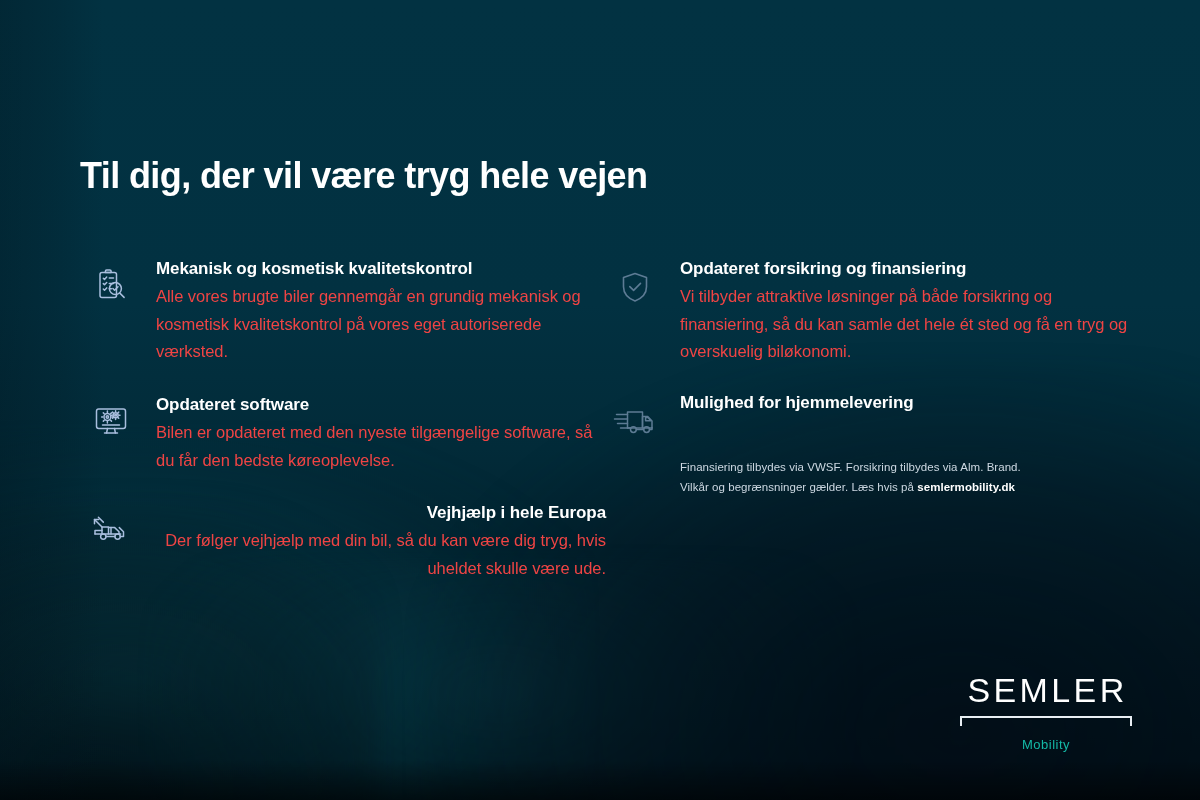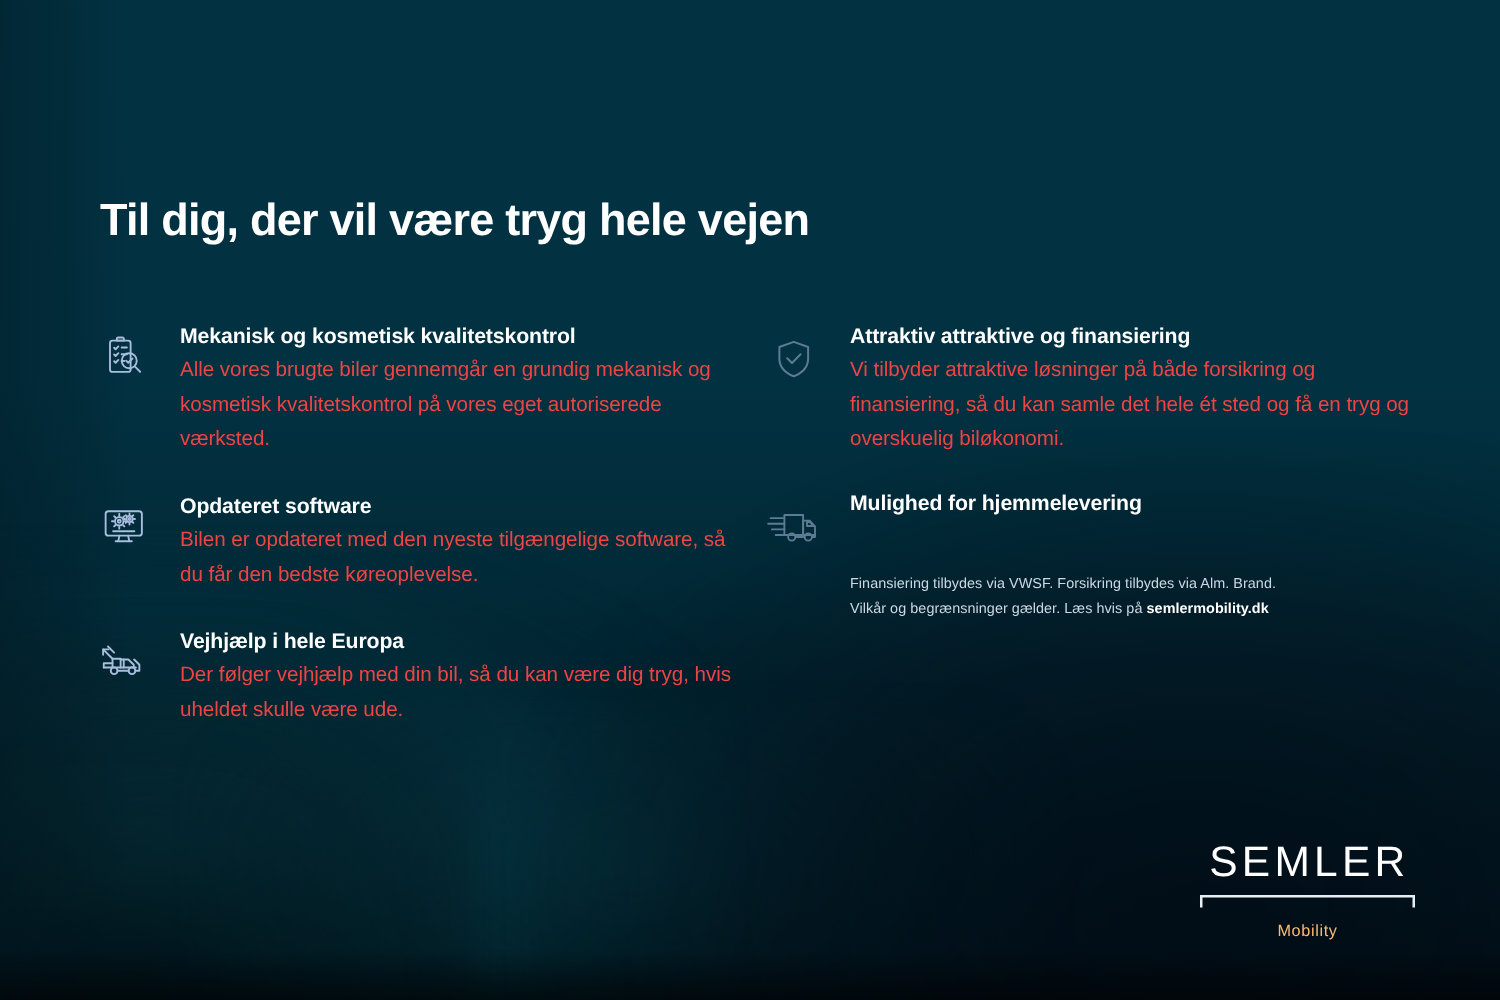--- a/index.html
+++ b/index.html
@@ -96,21 +96,21 @@
     white-space:nowrap;
     margin-top:12px;
   }
 
   .cols{
     position:absolute;
     left:74px; top:258px;
     width:1060px;
   }
   .col{ position:absolute; top:0; }
-  .col-left { left:0;   width:520px; }
+  .col-left { left:12px;   width:520px; }
   .col-right{ left:536px; width:524px; }
 
   .feature{ position:relative; padding-left:70px; }
   .feature + .feature{ margin-top:22px; }
 
   .feature-icon{
     position:absolute;
     left:4px; top:6px;
     width:42px; height:42px;
     display:flex; align-items:center; justify-content:center;
@@ -132,21 +132,21 @@
     font-weight:400;
     color:#ef4444;
     line-height:1.68;
     letter-spacing:-0.05px;
   }
 
   .col-right .feature-icon{ top:8px; }
 
   
   .col-left .feature:nth-child(2){ margin-top:28px; }
-  .col-left .feature:nth-child(3){ margin-top:28px; }
+  .col-left .feature:nth-child(3){ margin-top:28px;text-align:right; }
   .col-right .feature:nth-child(2){ margin-top:26px; }
 
   .disclaimer{
     margin-top:42px;
     padding-left:70px;
     font-size:11.5px;
     line-height:1.75;
     color:#cdd8e2;
     letter-spacing:0.05px;
   }
@@ -182,21 +182,21 @@
     position:absolute; top:0;
     width:2px; height:10px; background:#e8eef3;
   }
   .logo-rule .cap-l{ left:0; }
   .logo-rule .cap-r{ right:0; }
   .logo-sub{
     margin-top:9px;
     font-size:13px;
     font-weight:400;
     letter-spacing:0.5px;
-    color:#fdba74;
+    color:#14b8a6;
   }
 </style>
 </head>
 <body>
 
 <div class="bg-base"></div>
 <div class="bg-vert"></div>
 <div class="bg-glow-left"></div>
 <div class="bg-glow-mid"></div>
 <div class="bg-dark-bl"></div>
@@ -275,21 +275,21 @@
 
     <div class="col col-right">
 
       <div class="feature">
         <span class="feature-icon">
           <svg width="40" height="40" viewBox="0 0 40 40" fill="none" stroke-width="1.6" stroke-linecap="round" stroke-linejoin="round" class="ic-dim">
             <path d="M20 6.5l11.5 4.1v9.1c0 7.2-4.8 11.6-11.5 14.3C13.3 31.3 8.5 26.9 8.5 19.7v-9.1z"></path>
             <path d="M14.8 19.6l3.8 3.8 6.9-7"></path>
           </svg>
         </span>
-        <div class="feature-title">Attraktiv attraktive og finansiering</div>
+        <div class="feature-title">Opdateret forsikring og finansiering</div>
         <div class="feature-body">Vi tilbyder attraktive løsninger på både forsikring og finansiering, så du kan samle det hele ét sted og få en tryg og overskuelig biløkonomi.</div>
       </div>
 
       <div class="feature">
         <span class="feature-icon">
           <svg width="44" height="40" viewBox="0 0 44 40" fill="none" stroke-width="1.5" stroke-linecap="round" stroke-linejoin="round" class="ic-dim">
             <path d="M3.5 13.5h11M1.5 18h13M4.5 22.5h10M7.5 27h7"></path>
             <path d="M14.5 11h15v16h-15z"></path>
             <path d="M29.5 15.5h5.2l4.3 4.6V27h-9.5z"></path>
             <circle cx="20.4" cy="28.6" r="2.9"></circle>

